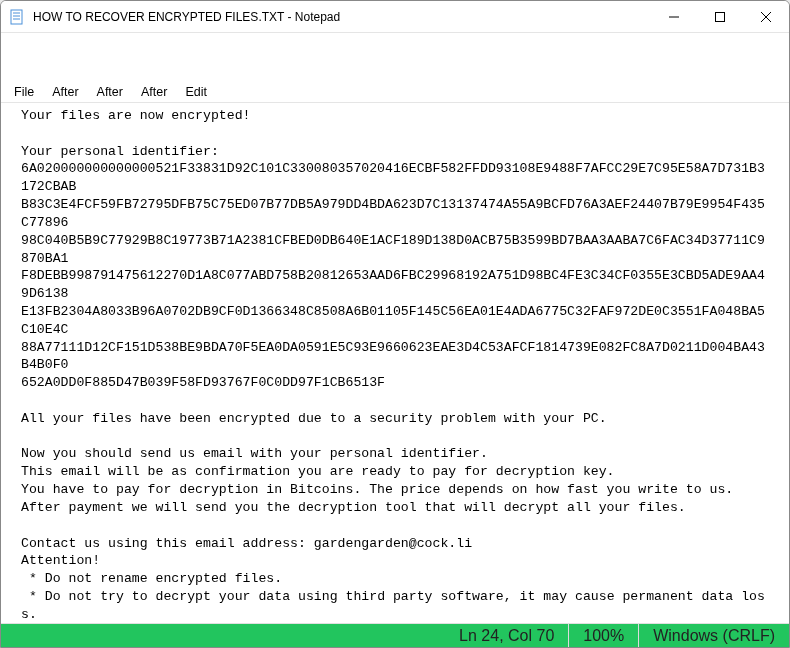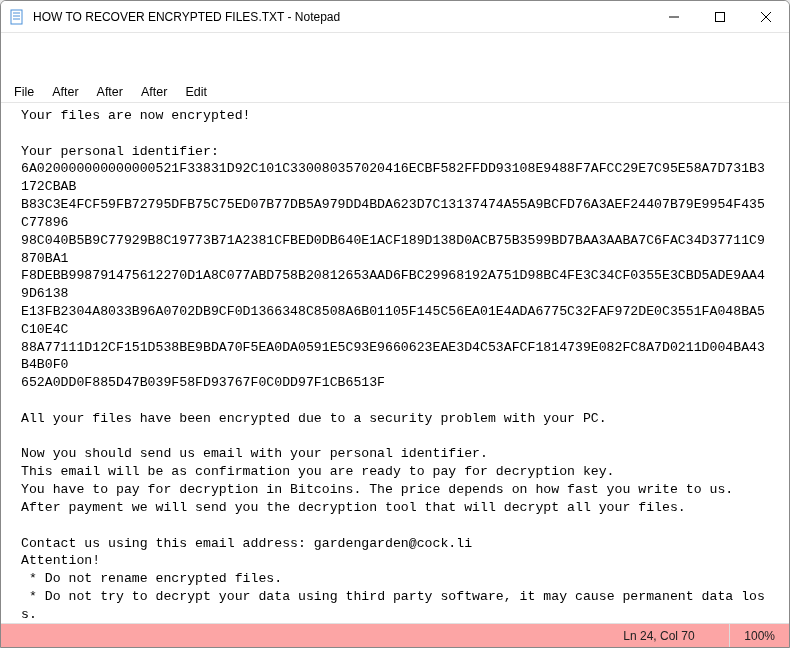--- a/index.html
+++ b/index.html
@@ -81,24 +81,24 @@
     line-height: 1.35;
     color: #000;
     white-space: pre-wrap;
     word-break: break-all;
     overflow: hidden;
     background: #fff;
   }
   .statusbar {
     height: 24px;
     border-top: 1px solid #e0e0e0;
-    background: #fca5a5;
+    background: #22c55e;
     display: flex;
     align-items: center;
-    font-size: 12px;
+    font-size: 16px;
     color: #222;
   }
   .status-spacer { flex: 1; }
   .status-cell {
     padding: 0 14px;
     border-left: 1px solid #dcdcdc;
     height: 100%;
     display: flex;
     align-items: center;
     min-width: 60px;
@@ -173,15 +173,16 @@
 Attention!
  * Do not rename encrypted files.
  * Do not try to decrypt your data using third party software, it may cause permanent data loss.
  * Decryption of your files with the help of third parties may cause increased price
    (they add their fee to our) or you can become a victim of a scam.</div>
 
   <div class="statusbar">
     <div class="status-spacer"></div>
     <div class="status-cell wide first">Ln 24, Col 70</div>
     <div class="status-cell zoom">100%</div>
+    <div class="status-cell wide">Windows (CRLF)</div>
   </div>
 
 </div>
 
 </body></html>

